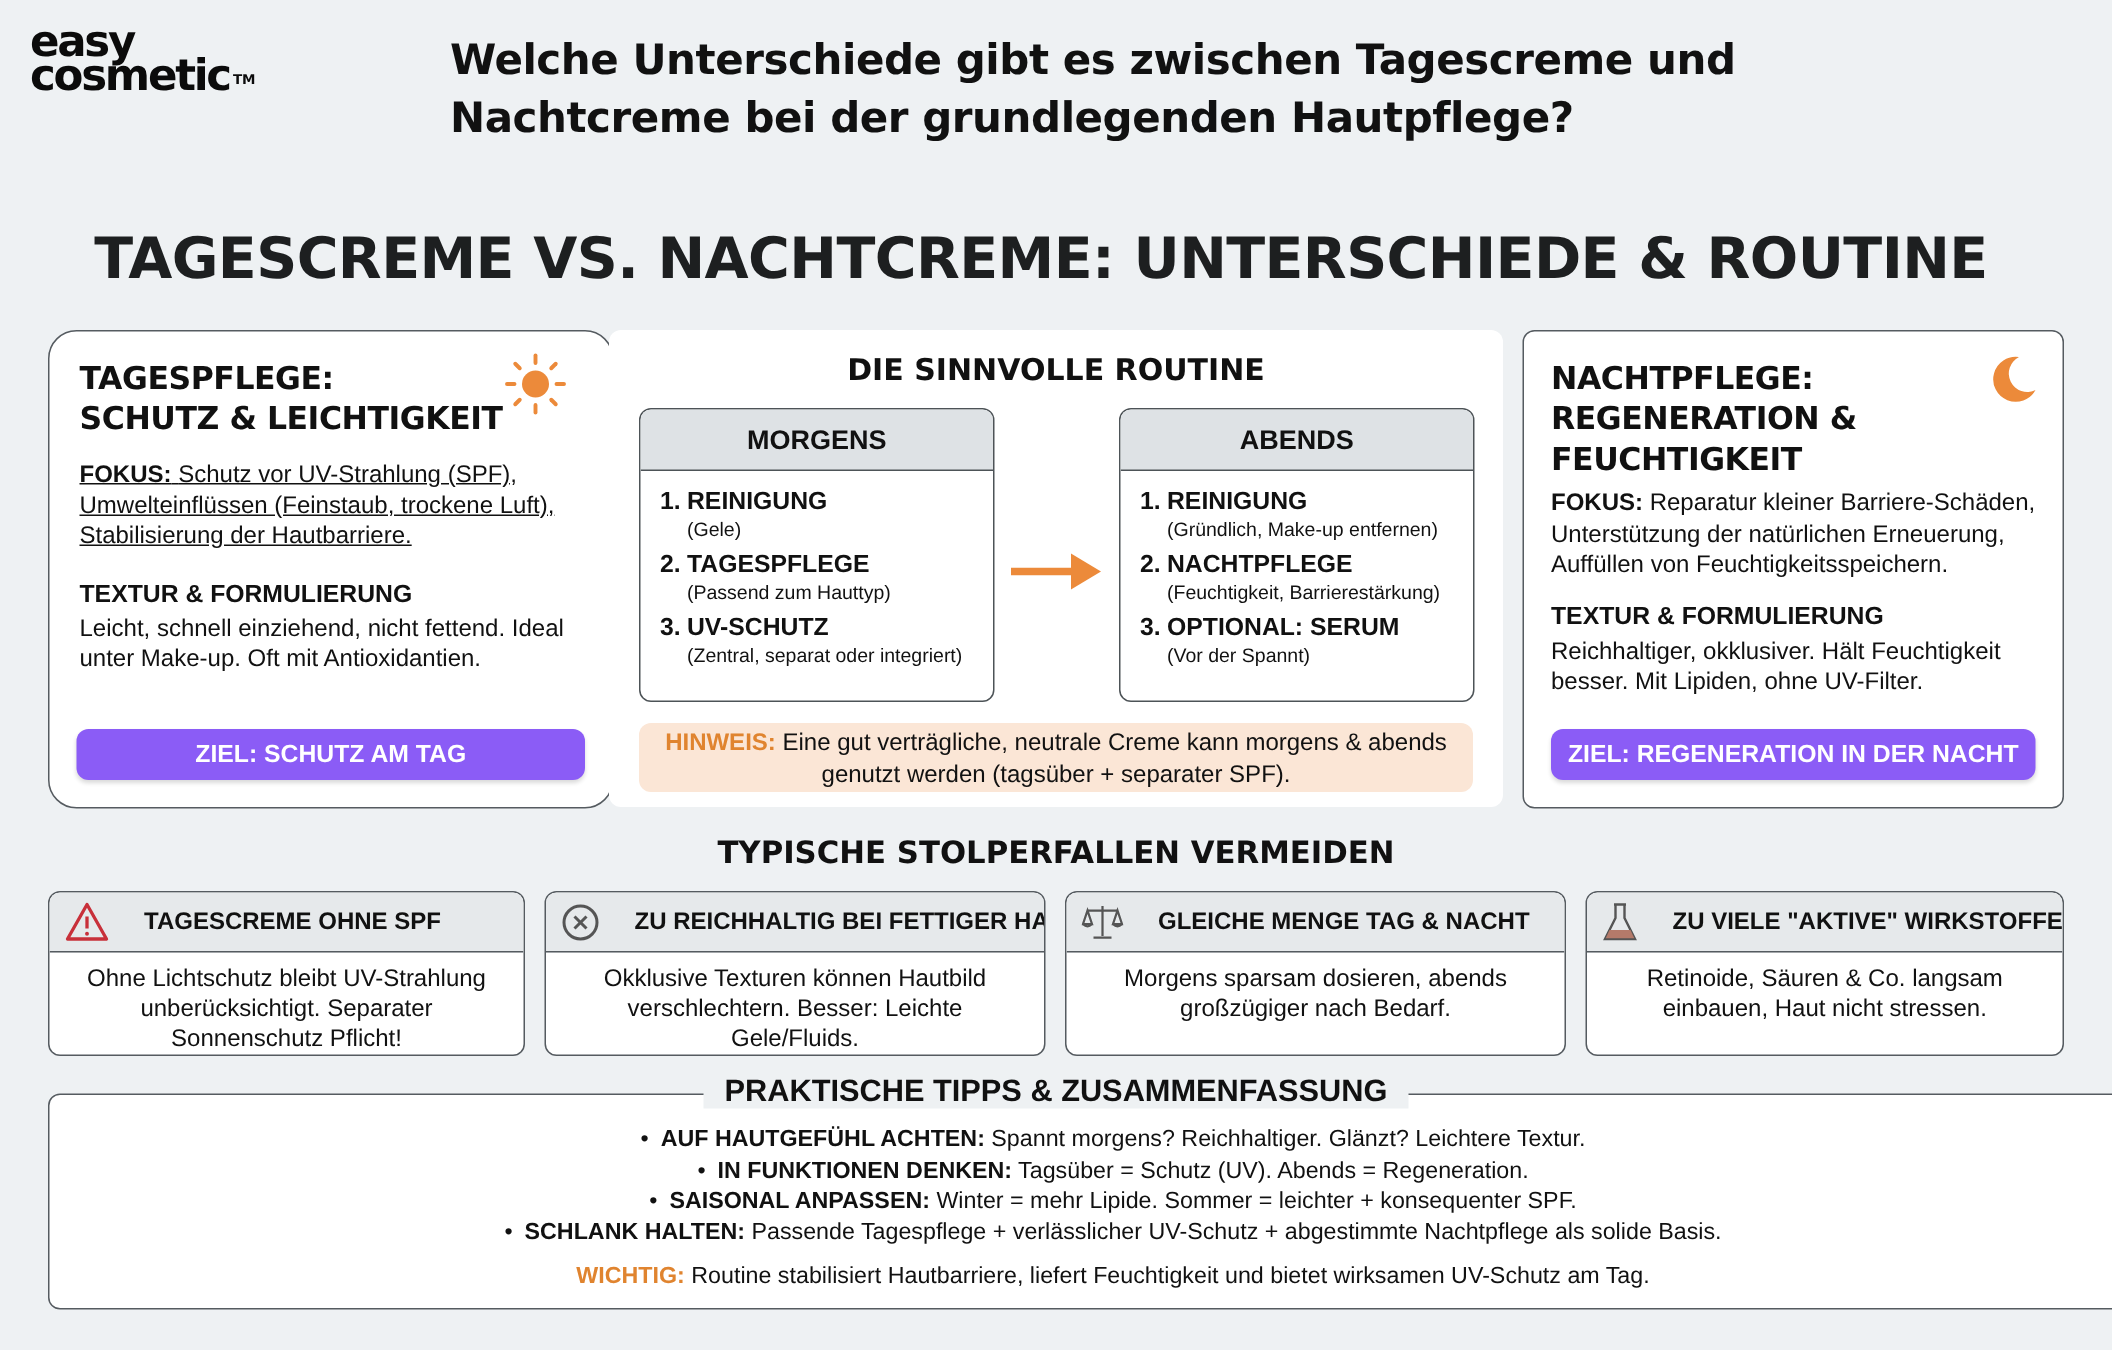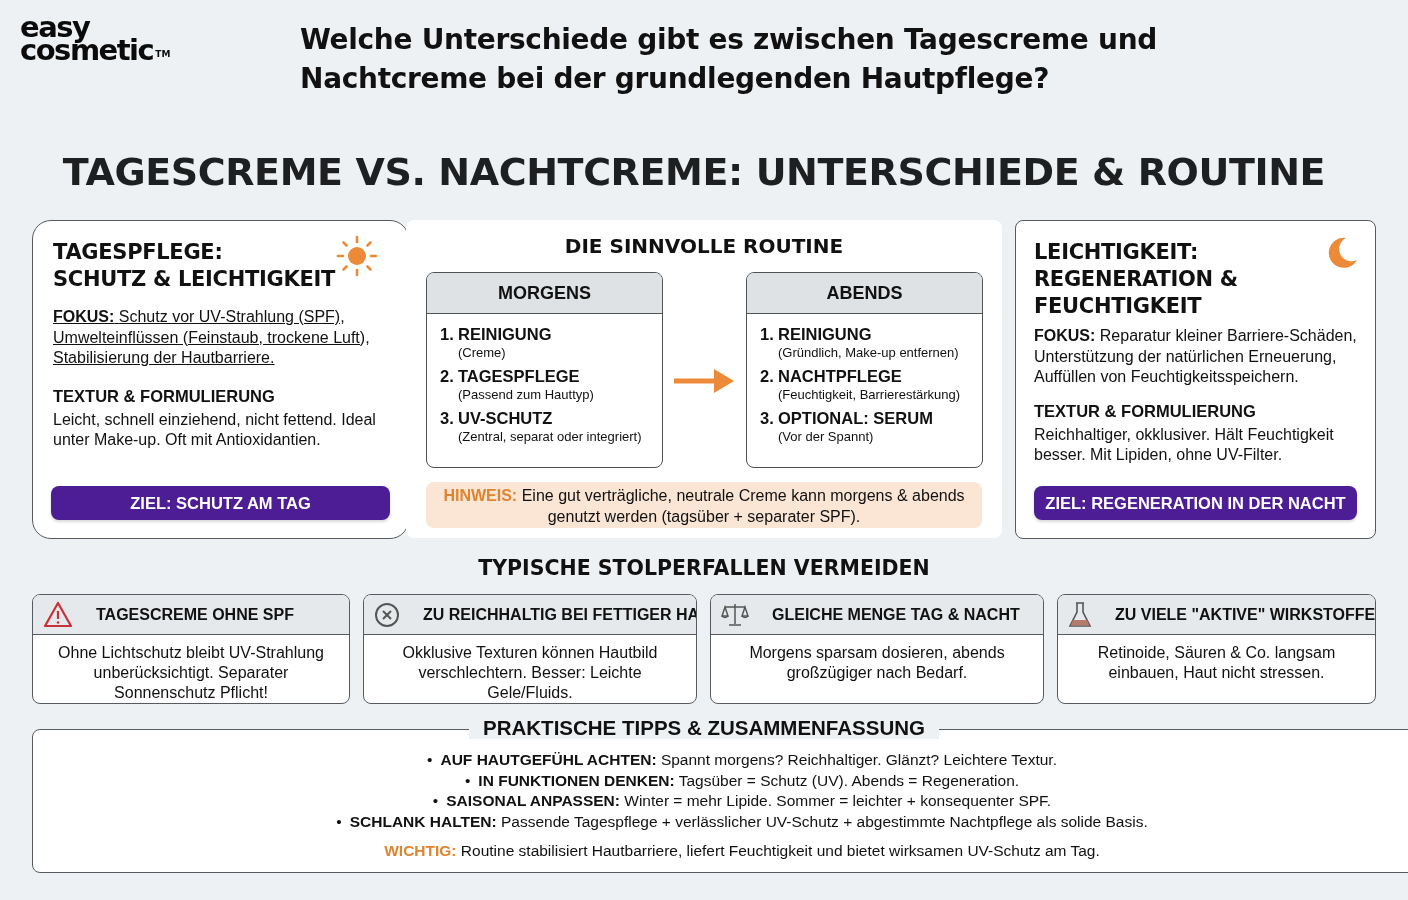--- a/index.html
+++ b/index.html
@@ -30,21 +30,21 @@
     position: absolute; background: #fff; border: 1.5px solid #555b60; border-radius: 8px;
   }
   .side-card h2 {
     font-family: "DejaVu Sans", sans-serif; font-weight: bold; font-size: 21px; line-height: 27px; color: #111;
     letter-spacing: -0.3px;
   }
   .side-card p { font-size: 16px; line-height: 20.5px; color: #111; }
   .side-card h3 { font-size: 16.5px; font-weight: bold; margin-bottom: 4px; color: #111; }
   .side-card .goal {
     position: absolute; left: 18px; right: 18px; bottom: 18px; height: 34px;
-    background: #4c1d95; color: #fff; border-radius: 8px;
+    background: #8b5cf6; color: #fff; border-radius: 8px;
     text-align: center; font-weight: bold; font-size: 16.5px; line-height: 34px;
     box-shadow: 0 2px 3px rgba(0,0,0,0.15);
   }
   .icon-corner { position: absolute; }
   .routine-card { border: none; border-radius: 8px; }
   .routine-card h2 {
     text-align: center; font-family: "DejaVu Sans", sans-serif; font-weight: bold;
     font-size: 20px; margin-top: 14px; color: #111;
   }
   .rbox {
@@ -134,21 +134,21 @@
   <div class="goal">ZIEL: SCHUTZ AM TAG</div>
 </div>
 
 <div class="card routine-card" style="left:406px; top:220px; width:596px; height:318px;">
   <h2>DIE SINNVOLLE ROUTINE</h2>
   <div class="rbox" style="left:20px;">
     <div class="rhead">MORGENS</div>
     <ol>
       <li>
         <div class="step"><span class="num">1.</span><span>REINIGUNG</span></div>
-        <div class="sub">(Creme)</div>
+        <div class="sub">(Gele)</div>
       </li>
       <li>
         <div class="step"><span class="num">2.</span><span>TAGESPFLEGE</span></div>
         <div class="sub">(Passend zum Hauttyp)</div>
       </li>
       <li>
         <div class="step"><span class="num">3.</span><span>UV-SCHUTZ</span></div>
         <div class="sub">(Zentral, separat oder integriert)</div>
       </li>
     </ol>
@@ -178,21 +178,21 @@
     <span class="accent">HINWEIS:</span>
     <span>Eine gut verträgliche, neutrale Creme kann morgens &amp; abends genutzt werden (tagsüber + separater SPF).</span>
   </div>
 </div>
 
 <div class="card side-card" style="left:1015px; top:220px; width:361px; height:319px; padding:18px 18px;">
   <svg class="icon-corner" width="36" height="36" viewBox="0 0 36 36" style="left:308px; top:14px;">
     <path d="M22 3 A15 15 0 1 0 33 25 A12 12 0 1 1 22 3 Z" fill="#ec8a3a"></path>
   </svg>
   <h2>
-    <div>LEICHTIGKEIT:</div>
+    <div>NACHTPFLEGE:</div>
     <div>REGENERATION &amp;</div>
     <div>FEUCHTIGKEIT</div>
   </h2>
   <p style="margin-top:6px;"><b>FOKUS:</b> <span>Reparatur kleiner Barriere-Schäden, Unterstützung der natürlichen Erneuerung, Auffüllen von Feuchtigkeitsspeichern.</span></p>
   <h3 style="margin-top:14px;">TEXTUR &amp; FORMULIERUNG</h3>
   <p>Reichhaltiger, okklusiver. Hält Feuchtigkeit besser. Mit Lipiden, ohne UV-Filter.</p>
   <div class="goal">ZIEL: REGENERATION IN DER NACHT</div>
 </div>
 
 <div class="section-title" style="top:556px;">TYPISCHE STOLPERFALLEN VERMEIDEN</div>

